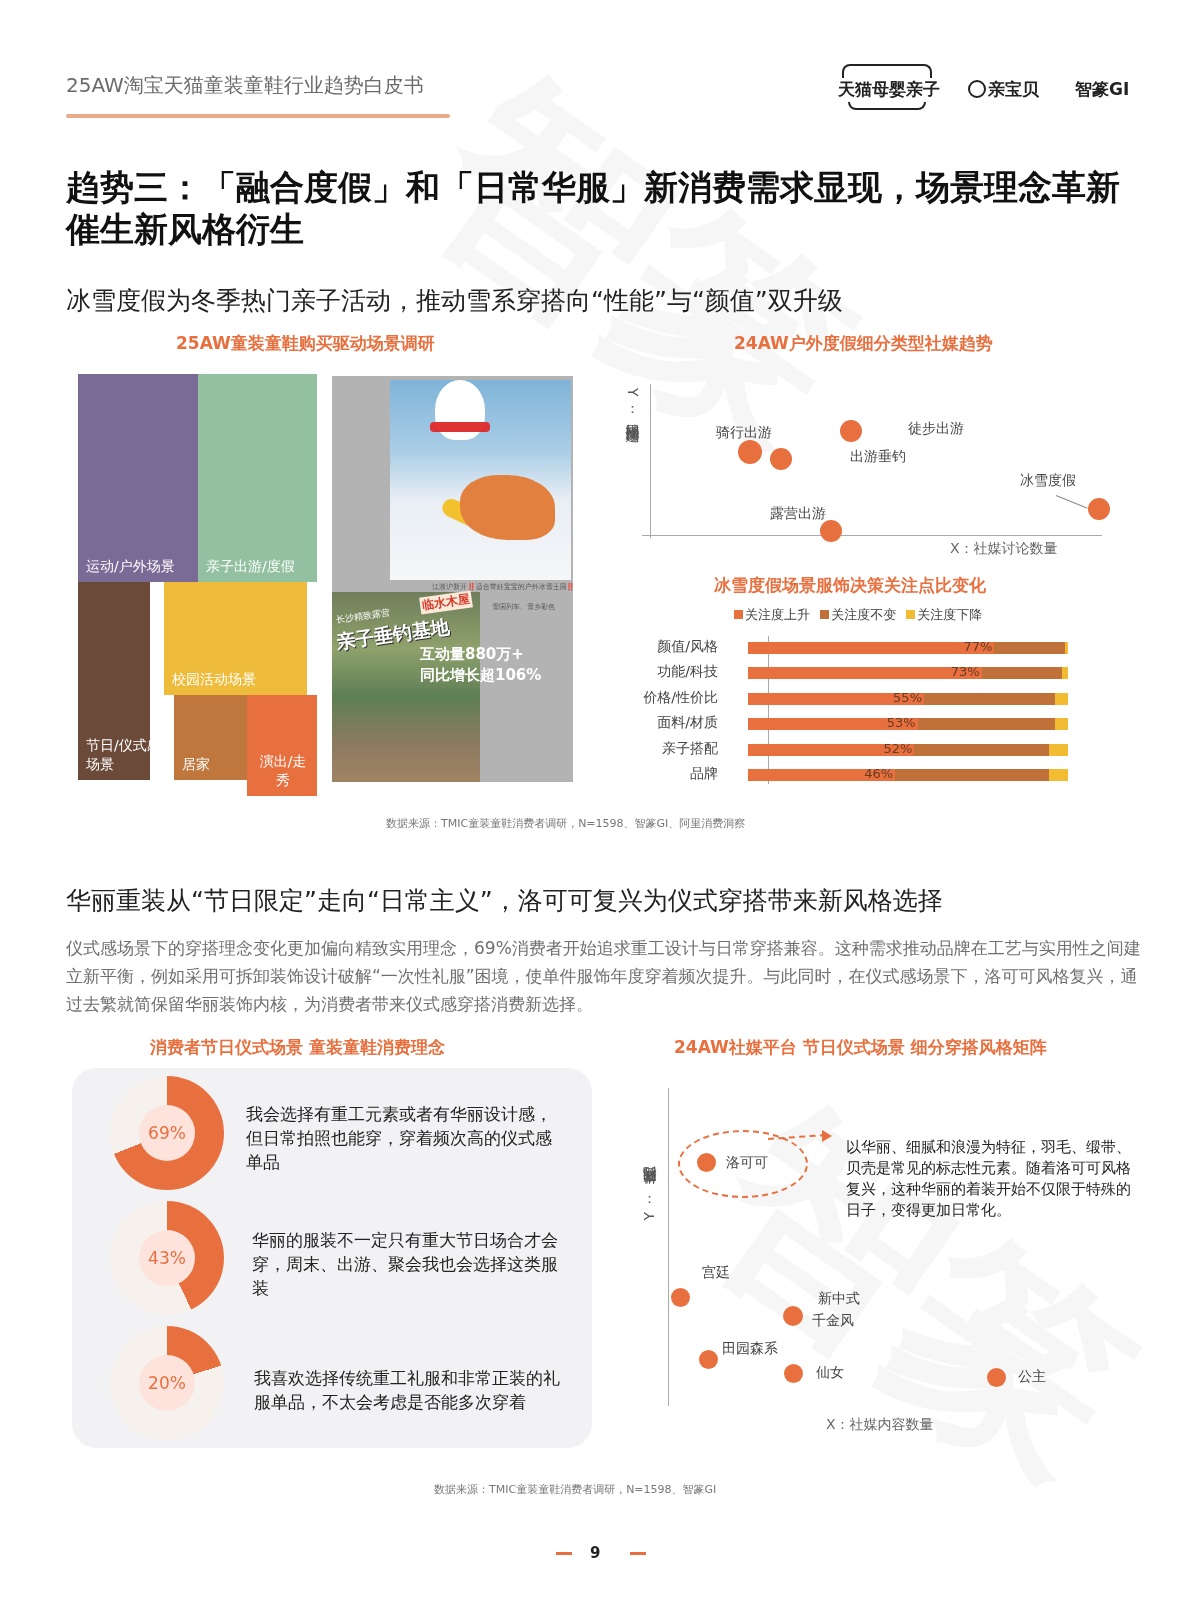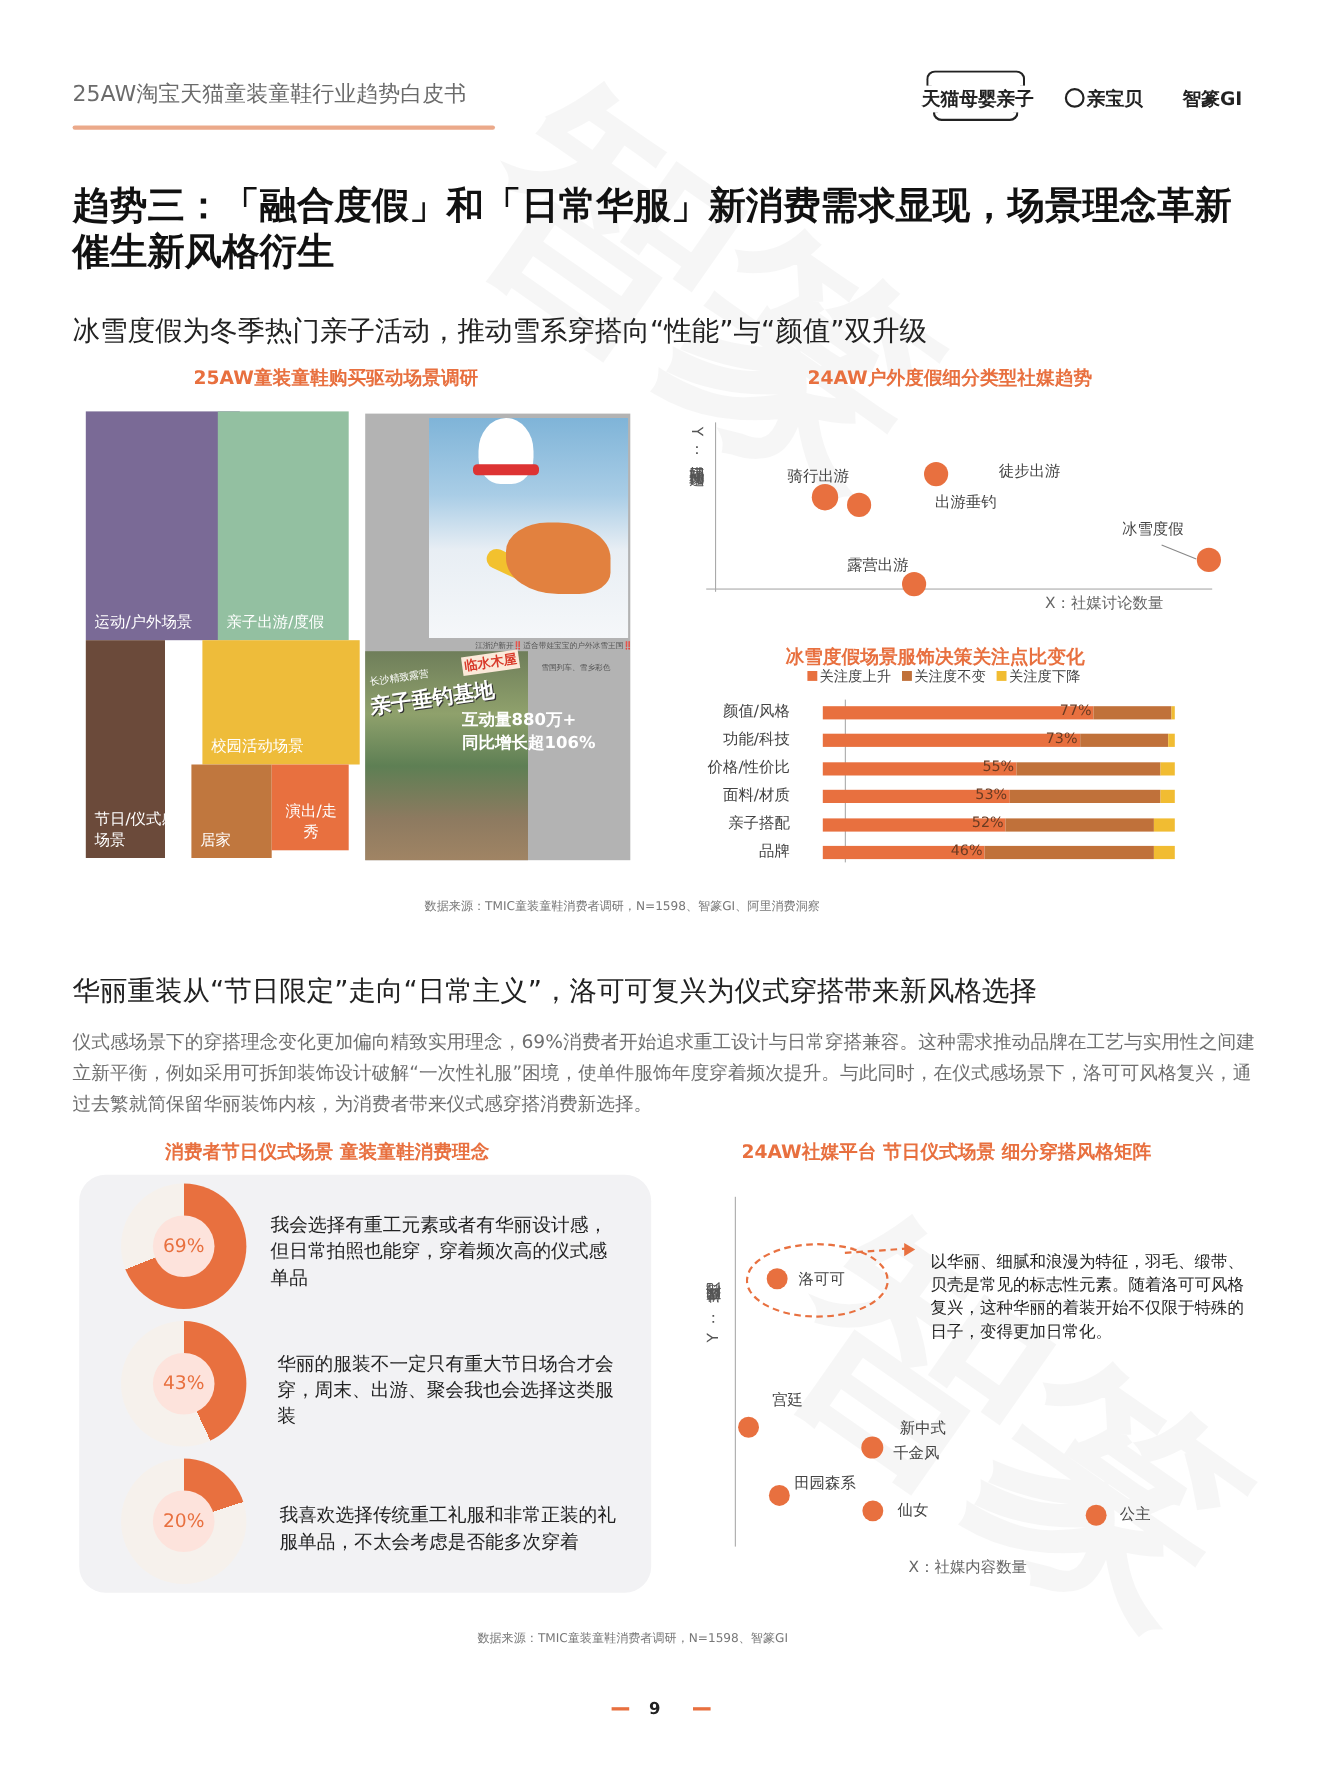--- a/index.html
+++ b/index.html
@@ -104,27 +104,27 @@
 <div class="abs chart-title" style="left:176px;top:332px;">25AW童装童鞋购买驱动场景调研</div>
 <div class="tm" style="left:78px;top:374px;width:140px;height:208px;background:#7a6a96;">
     <span>运动/户外场景</span>
   </div>
 <div class="tm" style="left:198px;top:374px;width:119px;height:208px;background:#93c0a1;">
     <span>亲子出游/度假</span>
   </div>
 <div class="tm" style="left:78px;top:582px;width:72px;height:198px;background:#6b4a3a;">
     <span style="width:80px;">节日/仪式感场景</span>
   </div>
-<div class="tm" style="left:184px;top:582px;width:143px;height:113px;background:#eebc3a;">
+<div class="tm" style="left:164px;top:582px;width:143px;height:113px;background:#eebc3a;">
     <span>校园活动场景</span>
   </div>
 <div class="tm" style="left:174px;top:695px;width:73px;height:85px;background:#c0773e;padding-left:14px;">
     <span>居家</span>
   </div>
-<div class="tm" style="left:247px;top:695px;width:70px;height:78px;background:#e8703f;">
+<div class="tm" style="left:247px;top:695px;width:70px;height:101px;background:#e8703f;">
     <span style="width:56px;text-align:center;">演出/走秀</span>
   </div>
 
 <div class="abs photo">
   <div class="snow">
     <div class="snowman"></div>
     <div class="scarf"></div>
     <div class="sled"></div>
     <div class="deer"></div>
   </div>
@@ -151,21 +151,21 @@
 <div class="dot" style="left:770px;top:448px;width:22px;height:22px;"></div>
 <div class="dlabel" style="left:850px;top:448px;">出游垂钓</div>
 <div class="dot" style="left:840px;top:420px;width:22px;height:22px;"></div>
 <div class="dlabel" style="left:908px;top:420px;">徒步出游</div>
 <div class="dot" style="left:820px;top:520px;width:22px;height:22px;"></div>
 <div class="dlabel" style="left:770px;top:505px;">露营出游</div>
 <div class="dot" style="left:1088px;top:498px;width:22px;height:22px;"></div>
 <div class="dlabel" style="left:1020px;top:472px;">冰雪度假</div>
 <div class="leader" style="left:1056px;top:495px;width:34px;transform:rotate(22deg);"></div>
 
-<div class="abs chart-title" style="left:714px;top:586px;">冰雪度假场景服饰决策关注点比变化</div>
+<div class="abs chart-title" style="left:714px;top:574px;">冰雪度假场景服饰决策关注点比变化</div>
 <div class="legend" style="left:728px;top:606px;">
   <i style="background:#e8703f"></i><span>关注度上升</span>
   <i style="background:#c0713a"></i><span>关注度不变</span>
   <i style="background:#f1bc32"></i><span>关注度下降</span>
 </div>
 <div class="axis-v" style="left:768px;top:636px;height:148px;"></div>
 
 <div class="bar-row" style="top:638px;">
   <div class="bar-label">颜值/风格</div>
   <div class="bar-track">

